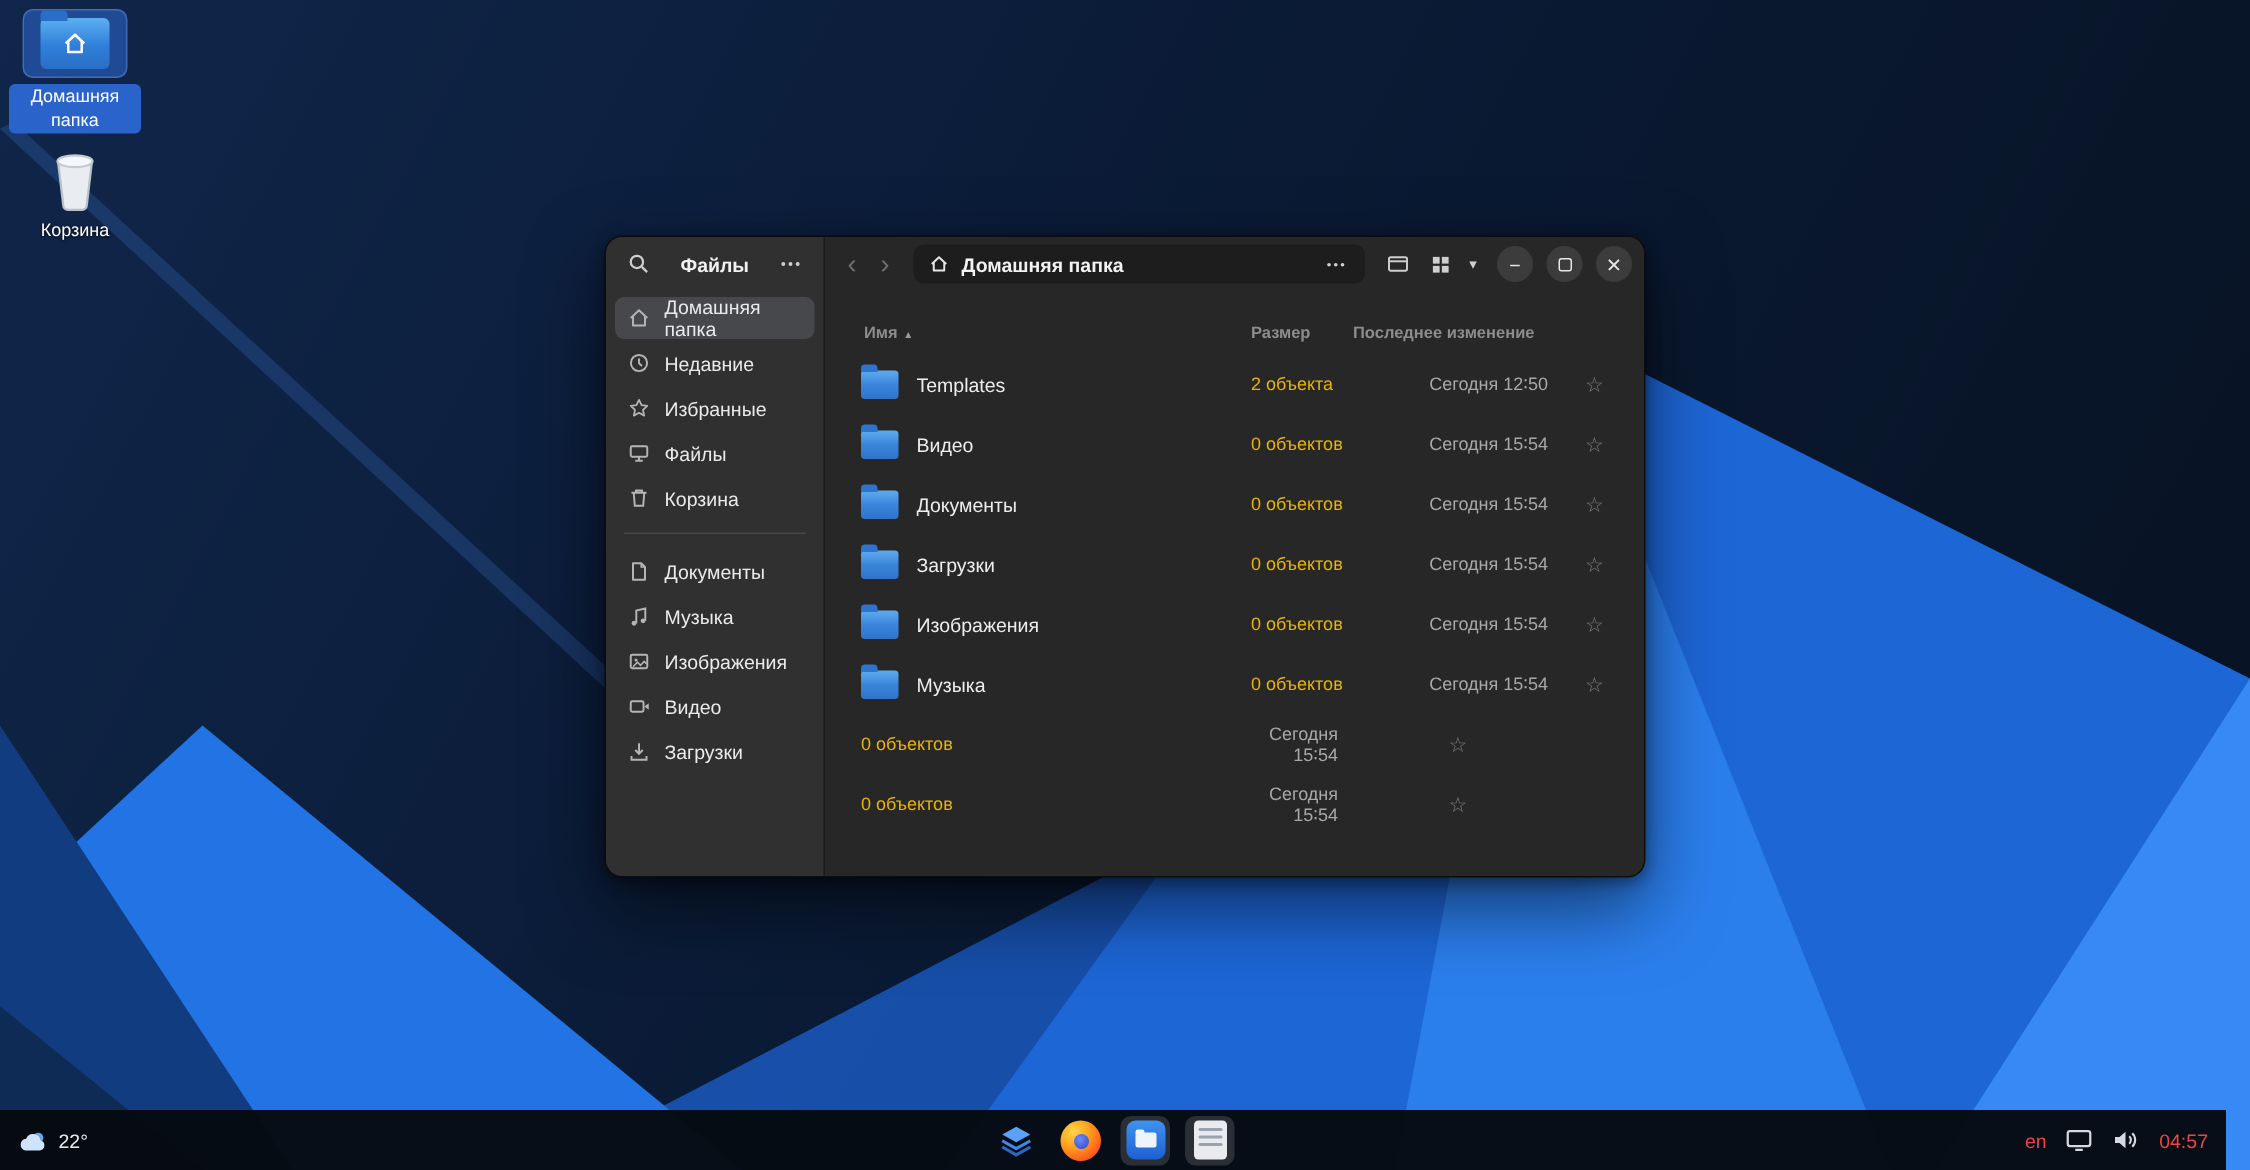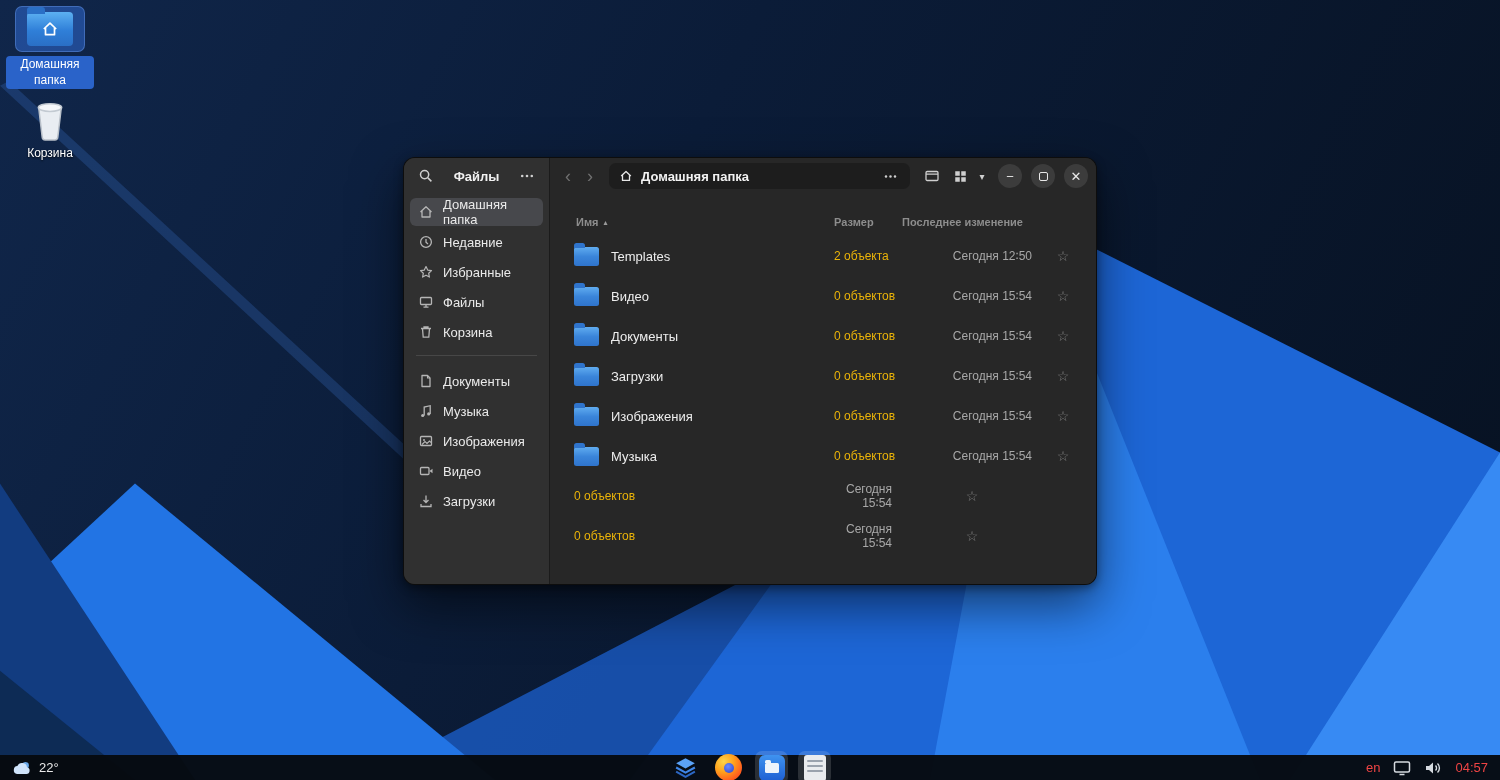--- a/index.html
+++ b/index.html
@@ -81,21 +81,21 @@
   .fname { white-space:nowrap; overflow:hidden; text-overflow:ellipsis; }
   .folder { width:25px; height:19px; border-radius:2.5px; position:relative; margin-right:12px; flex:none;
     background:linear-gradient(180deg,#60acf0 0%,#3a85da 50%,#2f74cc 100%); }
   .folder::before { content:""; position:absolute; top:-3.5px; left:0; width:11px; height:5px;
     border-radius:2.5px 2.5px 0 0; background:#2f74cc; }
   .cell-size { color:#eab308; font-size:12px; }
   .cell-mod { color:#a8a8a8; font-size:12px; text-align:right; padding-right:10px; }
   .cell-star { color:#7d7d7d; font-size:14px; text-align:center; }
 
   
-  .taskbar { position:absolute; left:0; right:0; bottom:0; height:25px;
+  .taskbar { position:absolute; left:0; right:16px; bottom:0; height:40px;
     background:rgba(6,10,16,.97); display:flex; align-items:center; padding:0 12px; z-index:6; }
   .tb-left { display:flex; align-items:center; gap:7px; color:#e9e9e9; font-size:13px; }
   .tb-center { position:absolute; left:50%; transform:translateX(-50%); display:flex; gap:10px; align-items:center; }
   .tb-right { margin-left:auto; display:flex; align-items:center; gap:13px; color:#ef4444; font-size:13px; }
   .task-icon { width:33px; height:33px; border-radius:7px; display:flex; align-items:center; justify-content:center; }
   .task-icon.active { background:rgba(255,255,255,.14); }
   .dock-files { width:26px; height:26px; border-radius:6px;
     background:linear-gradient(180deg,#3f93f0,#1e5fd2); display:flex; align-items:center; justify-content:center; }
   .mini-folder { width:14px; height:10px; background:#eef4fb; border-radius:1.5px; position:relative; }
   .mini-folder::before { content:""; position:absolute; top:-2.5px; left:0; width:6px; height:3px;

